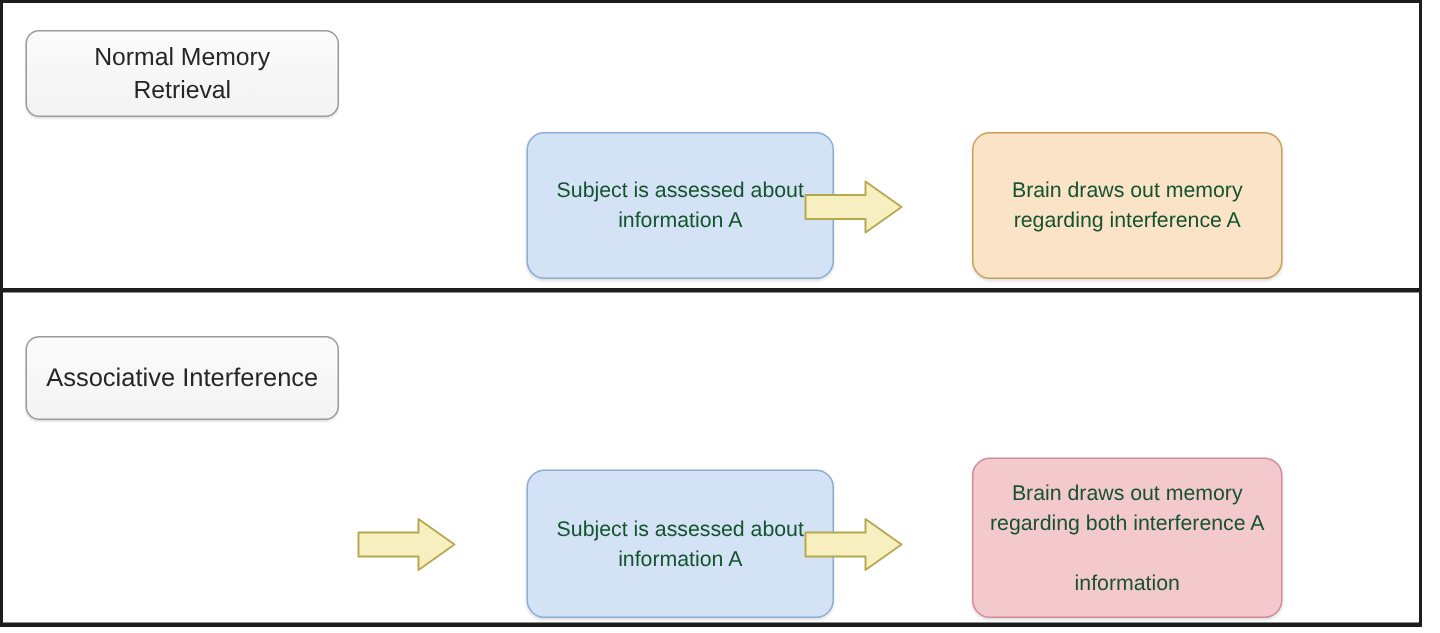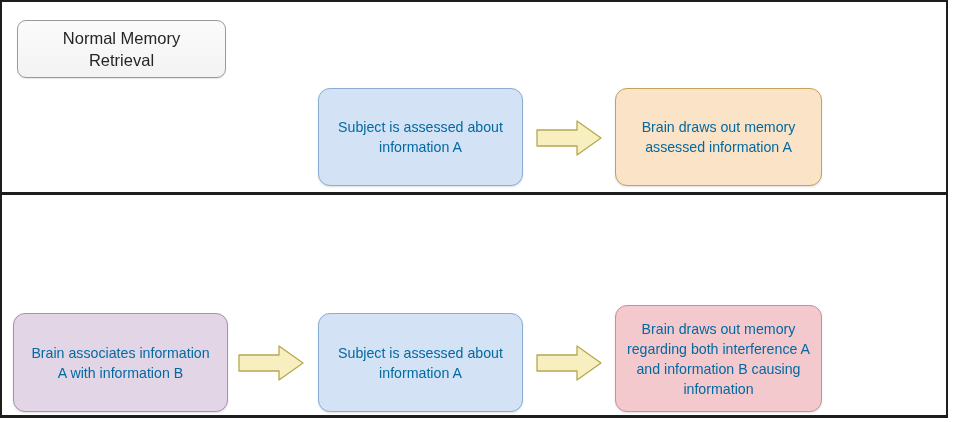--- a/index.html
+++ b/index.html
@@ -74,25 +74,26 @@
 
   
   .flow-box {
     position: absolute;
     box-sizing: border-box;
     border-radius: 12px;
     display: flex;
     align-items: center;
     justify-content: center;
     text-align: center;
-    color: #0369a1;
+    color: #14532d;
     font-size: 14.2px;
     line-height: 20px;
     padding: 4px 9px;
     box-shadow: 0 1px 2px rgba(0,0,0,0.13);
+    margin-left: 33px;
   }
 
   .box-blue {
     background: #d3e3f5;
     border: 1px solid #8aadd4;
   }
   .box-orange {
     background: #fae3c6;
     border: 1px solid #c7a05a;
   }
@@ -153,31 +154,28 @@
 
   <div class="block-arrow" id="arrow-top">
     <svg width="66" height="38" viewBox="0 0 66 38" xmlns="http://www.w3.org/2000/svg">
       <polygon points="1,11 41,11 41,2 65,19 41,36 41,27 1,27" fill="#f7efc0" stroke="#b5a84f" stroke-width="1.3" stroke-linejoin="round"></polygon>
     </svg>
   </div>
 
   <div class="flow-box box-orange" id="box-top-brain">
     <span>
       <span>Brain draws out memory</span><br>
-      <span>assessed information A</span>
-    </span>
-  </div>
-
-
-  <div class="flow-box box-purple" id="box-bot-assoc">
-    <span>
-      <span>Brain associates information</span><br>
-      <span>A with information B</span>
-    </span>
-  </div>
+      <span>regarding interference A</span>
+    </span>
+  </div>
+
+  <div class="section-label" id="label-assoc">
+    <span>Associative Interference</span>
+  </div>
+
 
   <div class="block-arrow" id="arrow-bot-1">
     <svg width="66" height="38" viewBox="0 0 66 38" xmlns="http://www.w3.org/2000/svg">
       <polygon points="1,11 41,11 41,2 65,19 41,36 41,27 1,27" fill="#f7efc0" stroke="#b5a84f" stroke-width="1.3" stroke-linejoin="round"></polygon>
     </svg>
   </div>
 
   <div class="flow-box box-blue" id="box-bot-subject">
     <span>
       <span>Subject is assessed about</span><br>
@@ -188,18 +186,18 @@
   <div class="block-arrow" id="arrow-bot-2">
     <svg width="66" height="38" viewBox="0 0 66 38" xmlns="http://www.w3.org/2000/svg">
       <polygon points="1,11 41,11 41,2 65,19 41,36 41,27 1,27" fill="#f7efc0" stroke="#b5a84f" stroke-width="1.3" stroke-linejoin="round"></polygon>
     </svg>
   </div>
 
   <div class="flow-box box-pink" id="box-bot-brain">
     <span>
       <span>Brain draws out memory</span><br>
       <span>regarding both interference A</span><br>
-      <span>and information B causing</span><br>
+      <br>
       <span>information</span>
     </span>
   </div>
 
 </div>
 
 </body></html>

